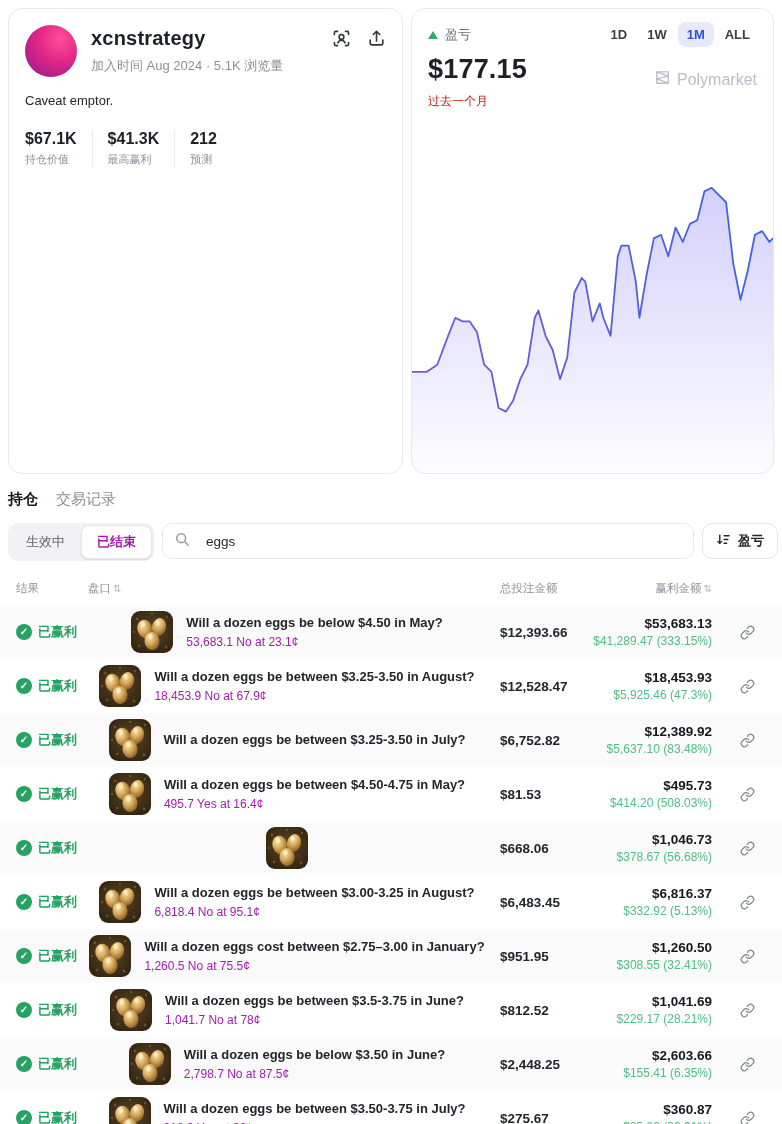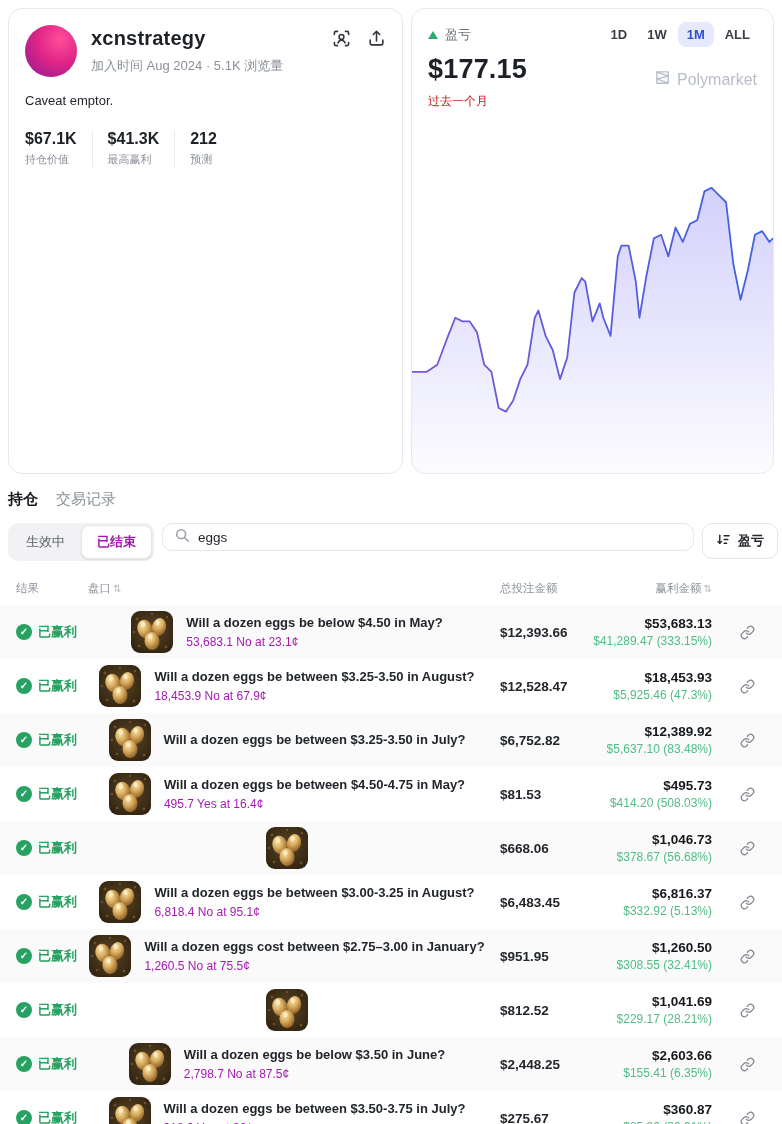--- a/index.html
+++ b/index.html
@@ -44,21 +44,21 @@
   .tabs { display:flex; gap:18px; align-items:center; padding:16px 8px 4px 8px; }
   .tab { font-size:15px; cursor:pointer; }
   .tab.active { font-weight:bold; color:#14171c; }
   .tab.inactive { color:#8b9098; }
 
   
   .filters { display:flex; align-items:flex-start; gap:8px; padding:10px 4px 8px 8px; }
   .segmented { display:flex; background:#f2f2f4; border-radius:10px; padding:2px; }
   .seg-btn { font-size:13px; padding:7px 15px; border-radius:8px; color:#5d626b; cursor:pointer; border:1px solid transparent; white-space:nowrap; }
   .seg-btn.active { background:#fff; font-weight:bold; color:#a21caf; border:1px solid #e7e7ea; box-shadow:0 1px 2px rgba(0,0,0,.10); }
-  .search { flex:1; display:flex; align-items:center; gap:8px; border:1px solid #e7e7ea; border-radius:10px; height:28px; padding:0 12px; background:#fff; }
+  .search { flex:1; display:flex; align-items:center; gap:16px; border:1px solid #e7e7ea; border-radius:10px; height:36px; padding:0 12px; background:#fff; }
   .search input { border:none; outline:none; font-size:13.5px; width:100%; color:#23262c; font-family:"Liberation Sans", sans-serif; }
   .sort-btn { display:flex; align-items:center; gap:7px; border:1px solid #e7e7ea; border-radius:10px; height:36px; padding:0 13px; font-size:13px; font-weight:bold; background:#fff; color:#23262c; white-space:nowrap; cursor:pointer; }
 
   
   .thead { display:grid; grid-template-columns:72px 412px 92px 120px 1fr; align-items:center; padding:12px 0 9px 16px; font-size:11.5px; color:#8b9098; }
   .th-right { text-align:right; }
   .sort-glyph { font-size:10px; color:#b4b8bf; margin-left:2px; }
   .rows .row { display:grid; grid-template-columns:72px 412px 92px 120px 1fr; align-items:center; min-height:54px; padding:5px 0 5px 16px; cursor:pointer; }
   .rows .row:nth-child(odd) { background:#fafafa; }
   .cell-result { display:flex; align-items:center; gap:6px; font-size:13px; font-weight:bold; }
@@ -536,20 +536,24 @@
           <circle cx="21" cy="3" r="1.1" fill="#7a5c2c"></circle>
             <circle cx="3" cy="21" r="1.1" fill="#7a5c2c"></circle>
           <ellipse cx="14" cy="18" rx="7.5" ry="9.5" transform="rotate(-18 14 18)" fill="url(#eggGrad)"></ellipse>
           <ellipse cx="28" cy="16" rx="7" ry="9" transform="rotate(14 28 16)" fill="url(#eggGrad)"></ellipse>
           <ellipse cx="21" cy="30" rx="7.5" ry="9" transform="rotate(-5 21 30)" fill="url(#eggGrad)"></ellipse>
           <ellipse cx="12" cy="13" rx="2.2" ry="3" transform="rotate(-18 12 13)" fill="#fff3cf" opacity=".75"></ellipse>
           <ellipse cx="26.5" cy="11.5" rx="2" ry="2.6" transform="rotate(14 26.5 11.5)" fill="#fff3cf" opacity=".75"></ellipse>
           <ellipse cx="19.5" cy="25.5" rx="2.2" ry="2.8" fill="#fff3cf" opacity=".7"></ellipse>
         </svg>
       </span>
+      <span class="market-text">
+        <div class="m-title">Will a dozen eggs be between $3.5-3.75 in June?</div>
+        <div class="m-pos">1,041.7 No at 78¢</div>
+      </span>
     </div>
     <div class="cell-bet">$812.52</div>
     <div class="cell-win">
       <div class="win-main">$1,041.69</div>
       <div class="win-sub">$229.17 (28.21%)</div>
     </div>
     <div class="cell-link">
       <span>
         <svg width="15" height="15" viewBox="0 0 24 24" fill="none" stroke="currentColor" stroke-width="2" stroke-linecap="round" stroke-linejoin="round">
           <path d="M10 13a5 5 0 0 0 7.54.54l3-3a5 5 0 0 0-7.07-7.07l-1.72 1.71"></path>

